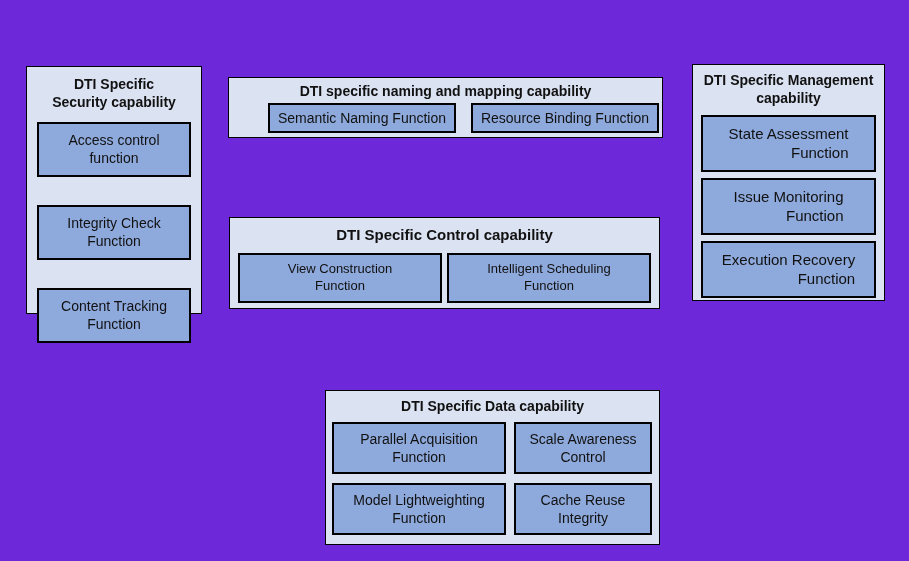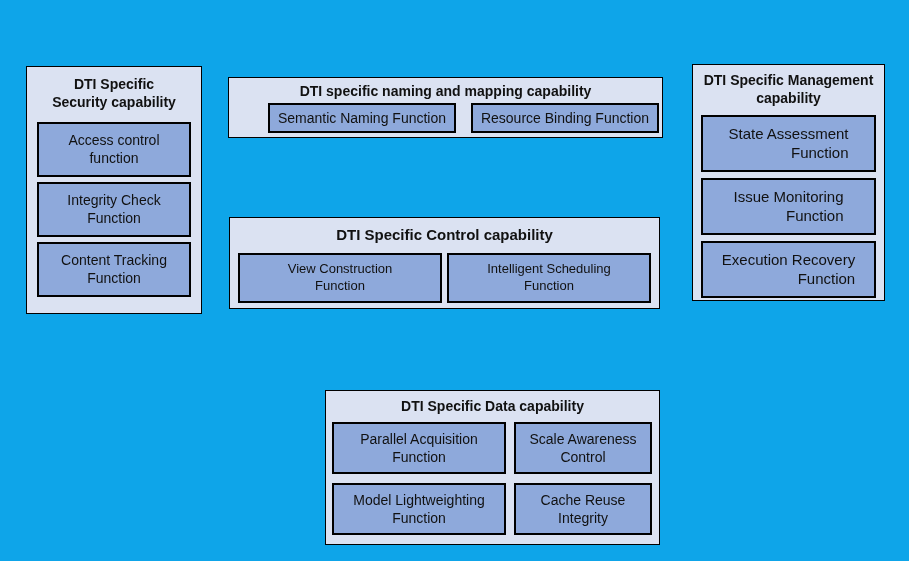--- a/index.html
+++ b/index.html
@@ -4,21 +4,21 @@
 <style>
   html, body {
     margin: 0;
     padding: 0;
     background: #000000;
   }
   .canvas {
     position: relative;
     width: 909px;
     height: 561px;
-    background: #0ea5e9;
+    background: #6d28d9;
     font-family: "Liberation Sans", sans-serif;
     color: #111111;
     overflow: hidden;
   }
   .group {
     position: absolute;
     background: #dbe2f2;
     border: 1.5px solid #000000;
     box-sizing: border-box;
     display: flex;
@@ -42,21 +42,21 @@
     white-space: pre-line;
     line-height: 1.3;
     flex: 0 0 auto;
   }
   .col { display: flex; flex-direction: column; }
   .row { display: flex; flex-direction: row; }
 
   
   #g-security { left: 26px; top: 66px; width: 176px; height: 248px; padding: 8px 10px 7px; }
   #g-security .group-title { font-size: 14px; margin-bottom: 10px; }
-  #g-security .items { gap: 5px; }
+  #g-security .items { gap: 28px; }
   #g-security .fn { height: 55px; font-size: 14px; }
 
   
   #g-naming { left: 228px; top: 77px; width: 435px; height: 61px; padding: 4px 3px 6px; }
   #g-naming .group-title { font-size: 14px; margin-bottom: 3px; }
   #g-naming .items { gap: 15px; margin-left: 36px; }
   #g-naming .fn { height: 30px; font-size: 14px; flex: 1 1 0; }
 
   
   #g-control { left: 229px; top: 217px; width: 431px; height: 92px; padding: 7px 8px 7px; }

